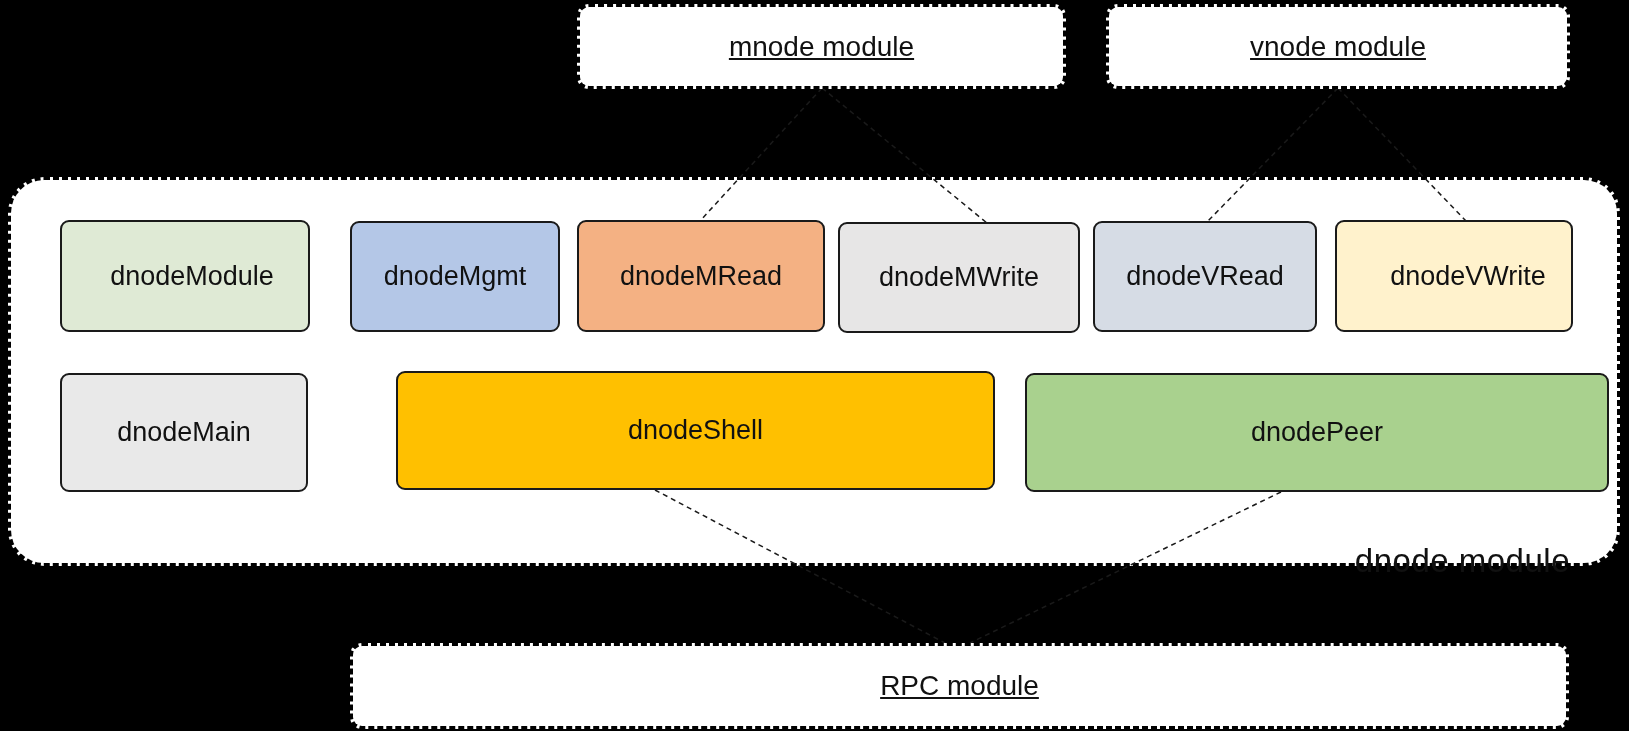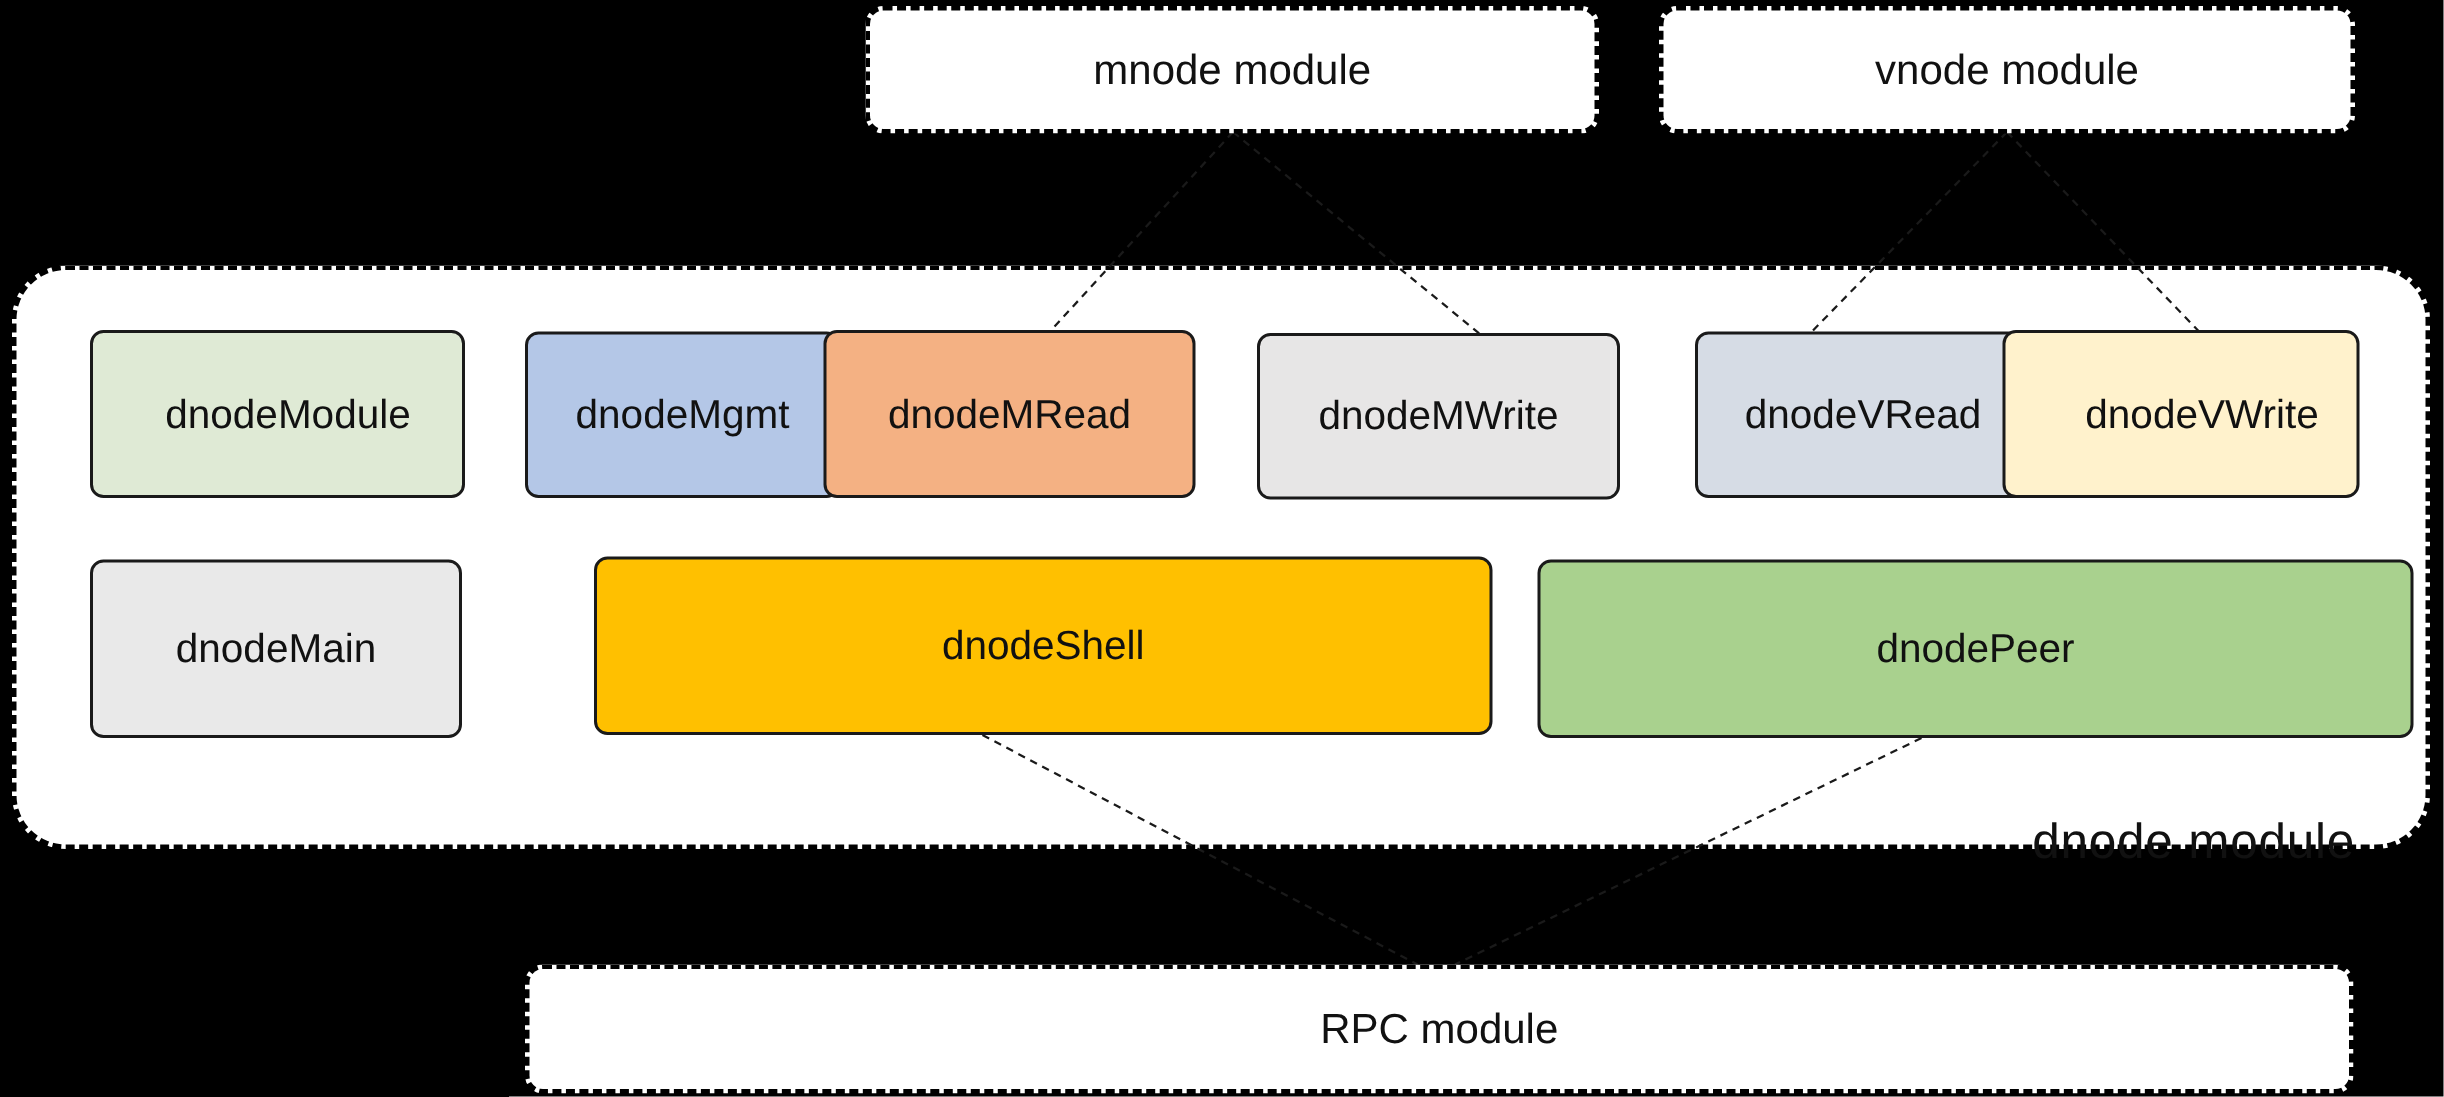--- a/index.html
+++ b/index.html
@@ -29,20 +29,21 @@
     position: absolute;
     background: #ffffff;
     border: 3px dashed #000000;
     border-radius: 12px;
     box-sizing: border-box;
     display: flex;
     align-items: center;
     justify-content: center;
     font-size: 28px;
     z-index: 3;
+    text-decoration: underline;
   }
   
   .node {
     position: absolute;
     border: 2px solid #1a1a1a;
     border-radius: 9px;
     box-sizing: border-box;
     display: flex;
     align-items: center;
     justify-content: center;
@@ -85,23 +86,23 @@
   <line x1="655" y1="490" x2="945" y2="643" stroke="#1a1a1a"></line>
   <line x1="1281" y1="492" x2="970" y2="643" stroke="#1a1a1a"></line>
 </svg>
 
 <div class="dashed-box" style="left: 577px; top: 4px; width: 489px; height: 85px; background: rgb(255, 255, 255);">mnode module</div>
 
 <div class="dashed-box" style="left: 1106px; top: 4px; width: 464px; height: 85px; background: rgb(255, 255, 255);">vnode module</div>
 
 <div class="node" style="left: 60px; top: 220px; width: 250px; height: 112px; background: rgb(223, 234, 213); padding-left: 14px;">dnodeModule</div>
 <div class="node" style="left: 350px; top: 221px; width: 210px; height: 111px; background: rgb(180, 199, 231);">dnodeMgmt</div>
-<div class="node" style="left: 549px; top: 220px; width: 248px; height: 112px; background: rgb(244, 177, 131);">dnodeMRead</div>
+<div class="node" style="left: 577px; top: 220px; width: 248px; height: 112px; background: rgb(244, 177, 131);">dnodeMRead</div>
 <div class="node" style="left: 838px; top: 222px; width: 242px; height: 111px; background: rgb(231, 230, 230);">dnodeMWrite</div>
-<div class="node" style="left: 1093px; top: 221px; width: 224px; height: 111px; background: rgb(214, 220, 229); margin-left: 37px;">dnodeVRead</div>
+<div class="node" style="left: 1093px; top: 221px; width: 224px; height: 111px; background: rgb(214, 220, 229);">dnodeVRead</div>
 <div class="node" style="left: 1335px; top: 220px; width: 238px; height: 112px; background: rgb(255, 242, 204); padding-left: 28px;">dnodeVWrite</div>
 
 <div class="node" style="left: 60px; top: 373px; width: 248px; height: 119px; background: rgb(233, 233, 233);">dnodeMain</div>
 <div class="node" style="left: 348px; top: 371px; width: 599px; height: 119px; background: rgb(255, 192, 0); margin-left: 48px;">dnodeShell</div>
 <div class="node" style="left: 989px; top: 373px; width: 584px; height: 119px; background: rgb(169, 209, 142); margin-left: 36px;">dnodePeer</div>
 
 <div class="dnode-label">dnode module</div>
 
 <div class="dashed-box" style="left: 350px; top: 643px; width: 1219px; height: 86px; background: rgb(255, 255, 255);">RPC module</div>
 

